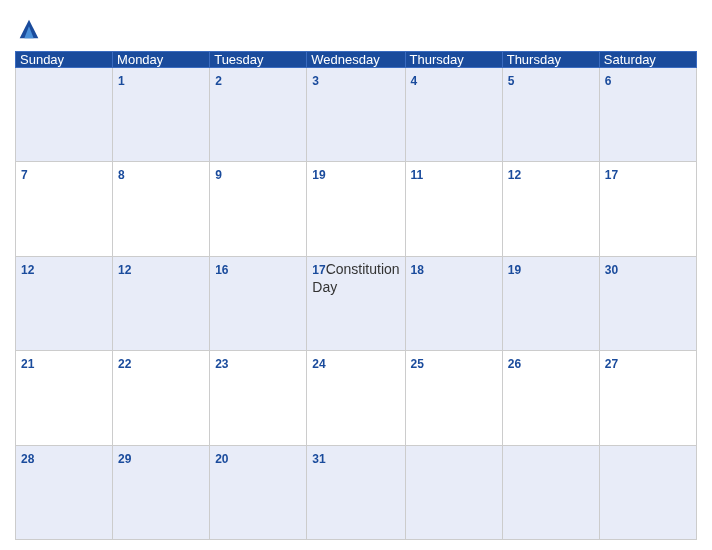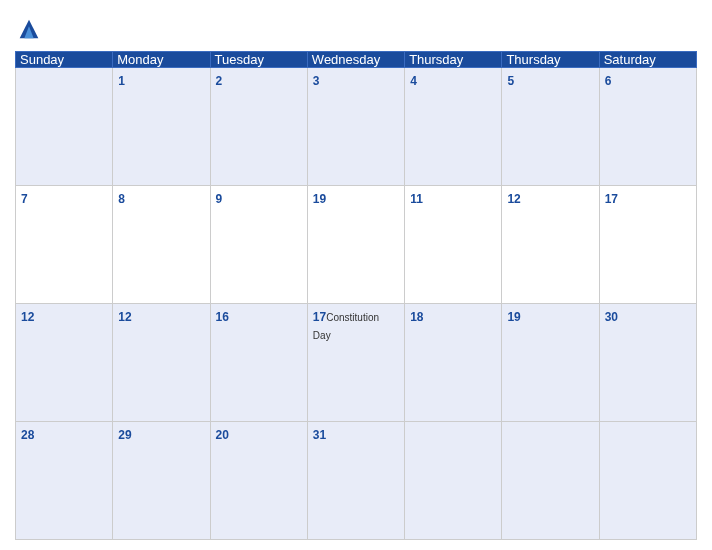--- a/index.html
+++ b/index.html
@@ -90,21 +90,21 @@
       height: 72px;
     }
 
     .day-num {
       font-size: 12px;
       color: #1a4b9c;
       font-weight: bold;
     }
 
     .event-text {
-      font-size: 10px;
+      font-size: 14px;
       color: #333;
       margin-top: 2px;
     }
 
     tr:nth-child(odd) td {
     }
 
     
     .week-row-dark td {
       background-color: #e8ecf8;
@@ -167,20 +167,29 @@
       </tr>
       <tr class="week-row-dark">
         <td><span class="day-num">12</span></td>
         <td><span class="day-num">12</span></td>
         <td><span class="day-num">16</span></td>
         <td><span class="day-num">17</span><span class="event-text">Constitution Day</span></td>
         <td><span class="day-num">18</span></td>
         <td><span class="day-num">19</span></td>
         <td><span class="day-num">30</span></td>
       </tr>
+      <tr class="week-row-light">
+        <td><span class="day-num">21</span></td>
+        <td><span class="day-num">22</span></td>
+        <td><span class="day-num">23</span></td>
+        <td><span class="day-num">24</span></td>
+        <td><span class="day-num">25</span></td>
+        <td><span class="day-num">26</span></td>
+        <td><span class="day-num">27</span></td>
+      </tr>
       <tr class="week-row-dark">
         <td><span class="day-num">28</span></td>
         <td><span class="day-num">29</span></td>
         <td><span class="day-num">20</span></td>
         <td><span class="day-num">31</span></td>
         <td></td>
         <td></td>
         <td></td>
       </tr>
     </tbody>

